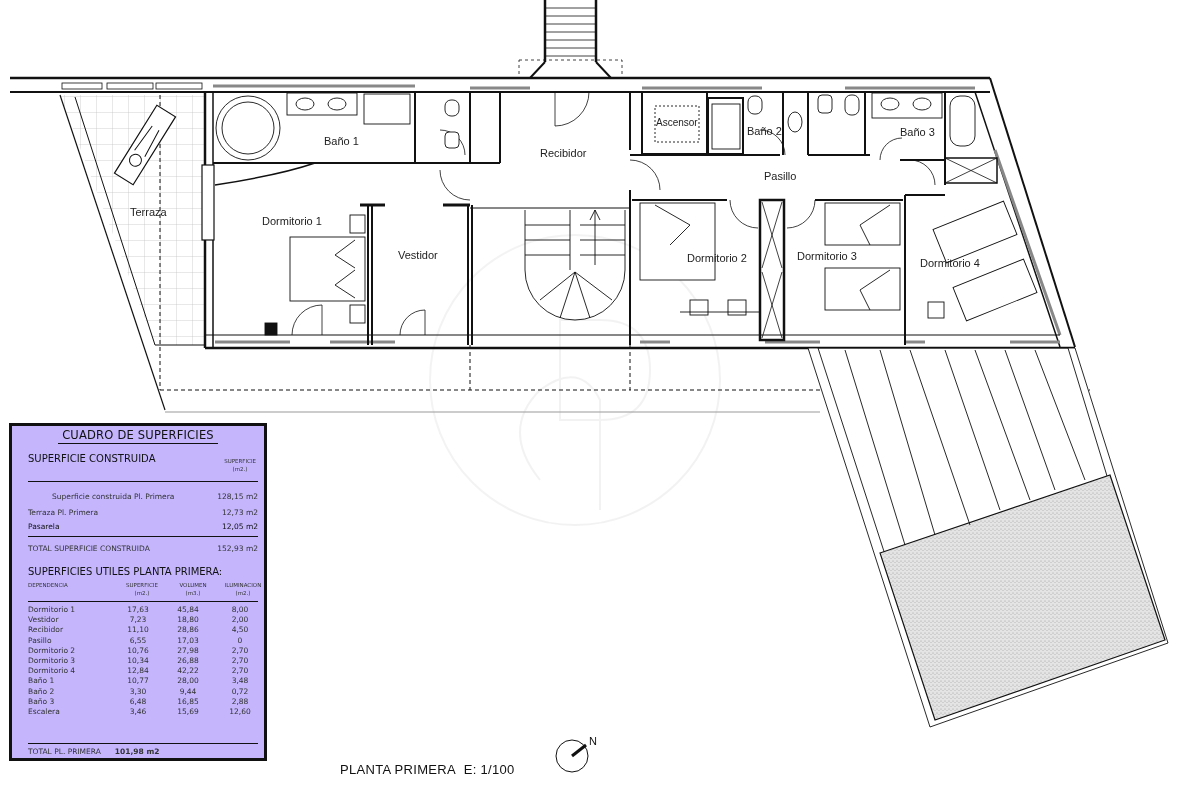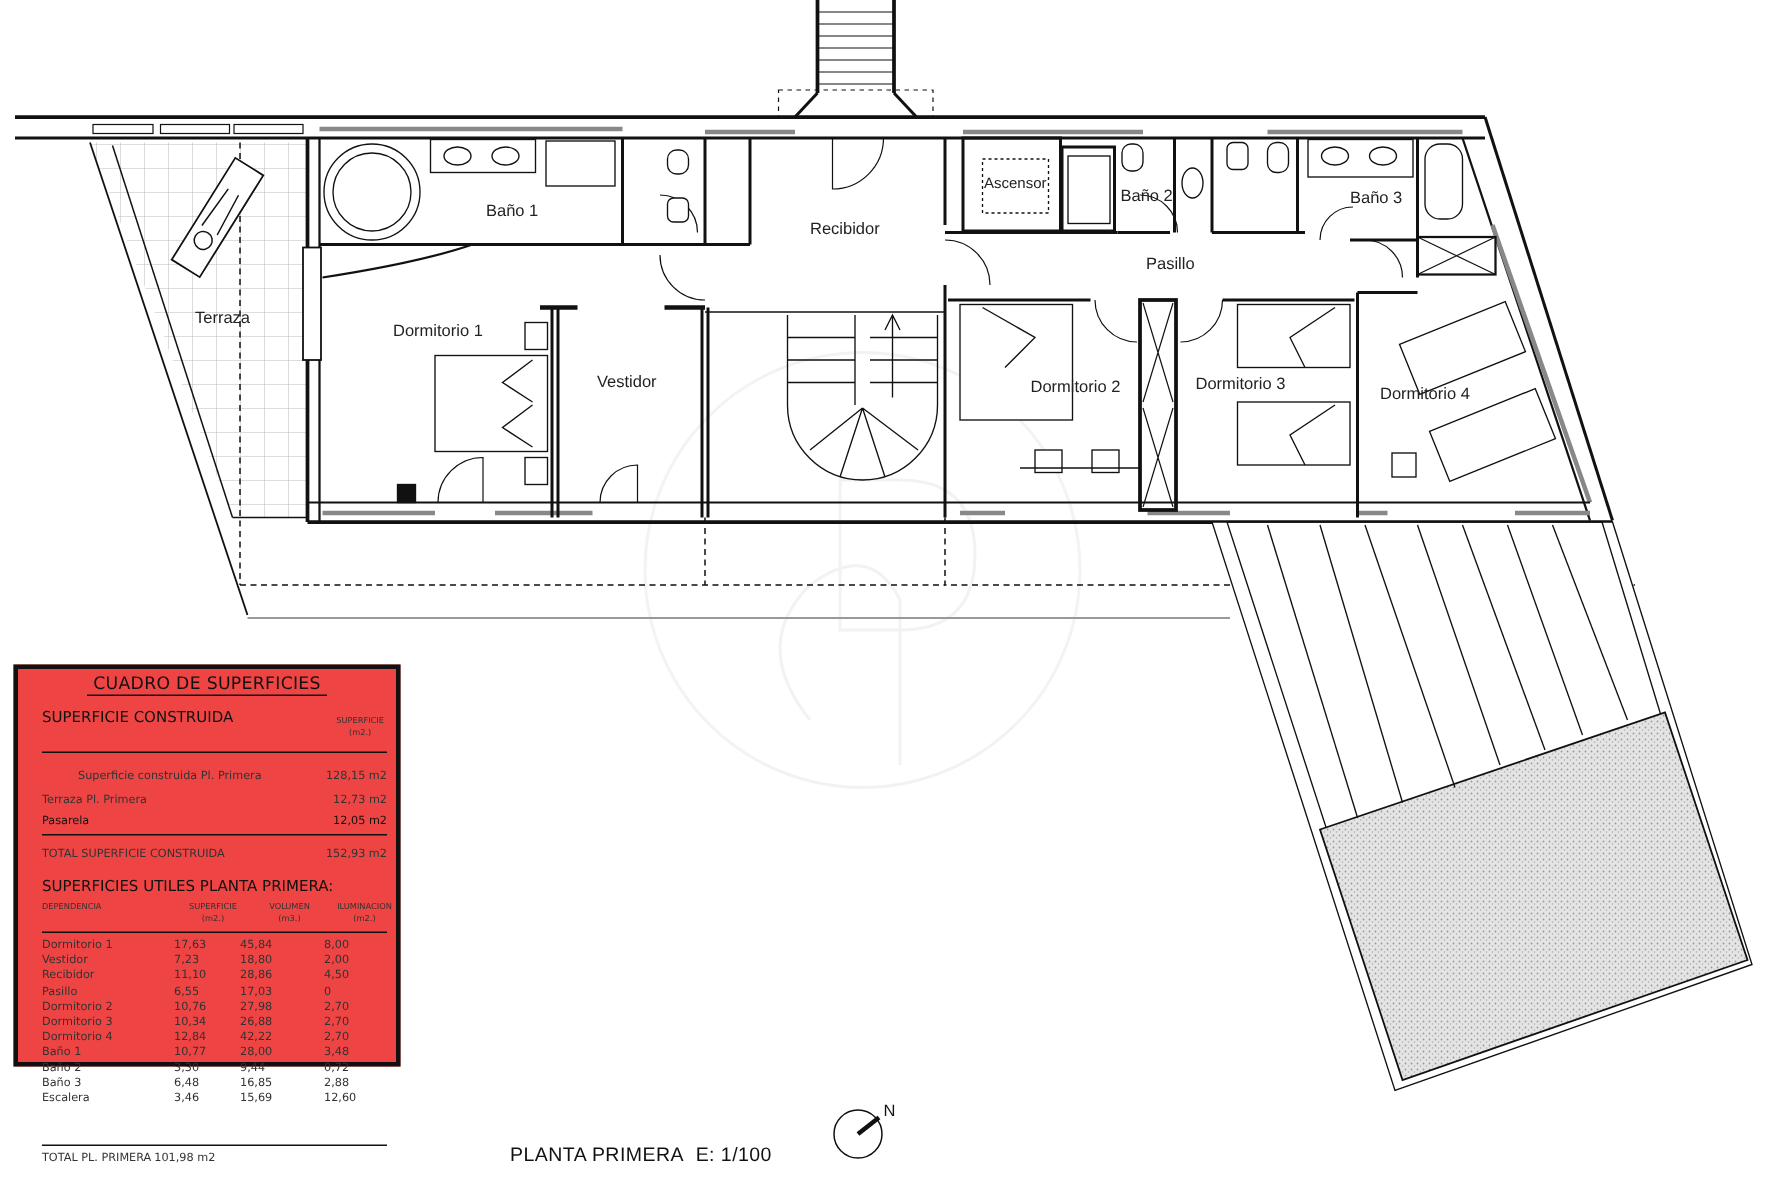--- a/index.html
+++ b/index.html
@@ -1,35 +1,35 @@
 <!DOCTYPE html>
 <html><head>
 <meta charset="utf-8">
 <style>
   html, body { margin:0; padding:0; background:#ffffff; }
   body { width:1186px; height:787px; position:relative; overflow:hidden; font-family:"Liberation Sans", sans-serif; color:#111; }
   #plan { position:absolute; left:0; top:0; width:1186px; height:787px; }
   .room-label { position:absolute; font-size:11px; color:#222; white-space:nowrap; font-family:"Liberation Sans", sans-serif; }
   .room-label.small { font-size:10px; }
-  .table-box { position:absolute; left:9px; top:443px; width:258px; height:268px; border:3px solid #111; box-sizing:border-box; background:#ef4444; font-family:"DejaVu Sans", sans-serif; }
+  .table-box { position:absolute; left:9px; top:423px; width:258px; height:338px; border:3px solid #111; box-sizing:border-box; background:#c4b5fd; font-family:"DejaVu Sans", sans-serif; }
   .tb-title { position:absolute; left:0; width:100%; top:2px; text-align:center; font-size:11.5px; letter-spacing:0.2px; }
   .tb-title span { border-bottom:1px solid #111; padding:0 4px 1px; }
   .tb-h1 { position:absolute; left:16px; top:27px; font-size:10px; }
   .tb-colhead-sup { position:absolute; right:8px; top:31px; font-size:5.5px; text-align:center; line-height:8px; color:#333; }
   .tb-rule { position:absolute; left:16px; right:6px; height:0; border-top:1px solid #111; }
   .tb-row { position:absolute; left:16px; right:6px; font-size:7.5px; display:flex; justify-content:space-between; color:#333; }
   .tb-row.bold { color:#111; }
   .tb-h2 { position:absolute; left:16px; top:140px; font-size:10px; }
   .tb-grid { position:absolute; left:16px; right:6px; font-size:7.5px; color:#333; }
   .tb-grid .ghead { display:grid; grid-template-columns: 88px 52px 50px 50px; font-size:5.5px; line-height:8px; color:#333; }
   .tb-grid .ghead div:not(:first-child) { text-align:center; }
   .tb-grid .grow { display:grid; grid-template-columns: 88px 44px 56px 48px; height:10.2px; line-height:10.2px; }
-  .tb-grid .grow div:not(:first-child) { text-align:left; }
+  .tb-grid .grow div:not(:first-child) { text-align:center; }
   .tb-total { position:absolute; left:16px; top:321px; font-size:7.5px; color:#333; }
-  .tb-total span + span { margin-left:2px; }
+  .tb-total span + span { margin-left:14px;font-weight:bold; }
   .footer-title { position:absolute; left:340px; top:762px; font-size:13px; letter-spacing:0.3px; font-family:"Liberation Sans", sans-serif; }
   .north-n { position:absolute; left:589px; top:735px; font-size:11px; font-family:"Liberation Sans", sans-serif; }
 </style>
 </head>
 <body>
 
 <svg id="plan" viewBox="0 0 1186 787" xmlns="http://www.w3.org/2000/svg">
   <defs>
     <pattern id="tiles" width="16" height="16" patternUnits="userSpaceOnUse">
       <path d="M16 0 L0 0 0 16" fill="none" stroke="#bbb" stroke-width="0.7"></path>

